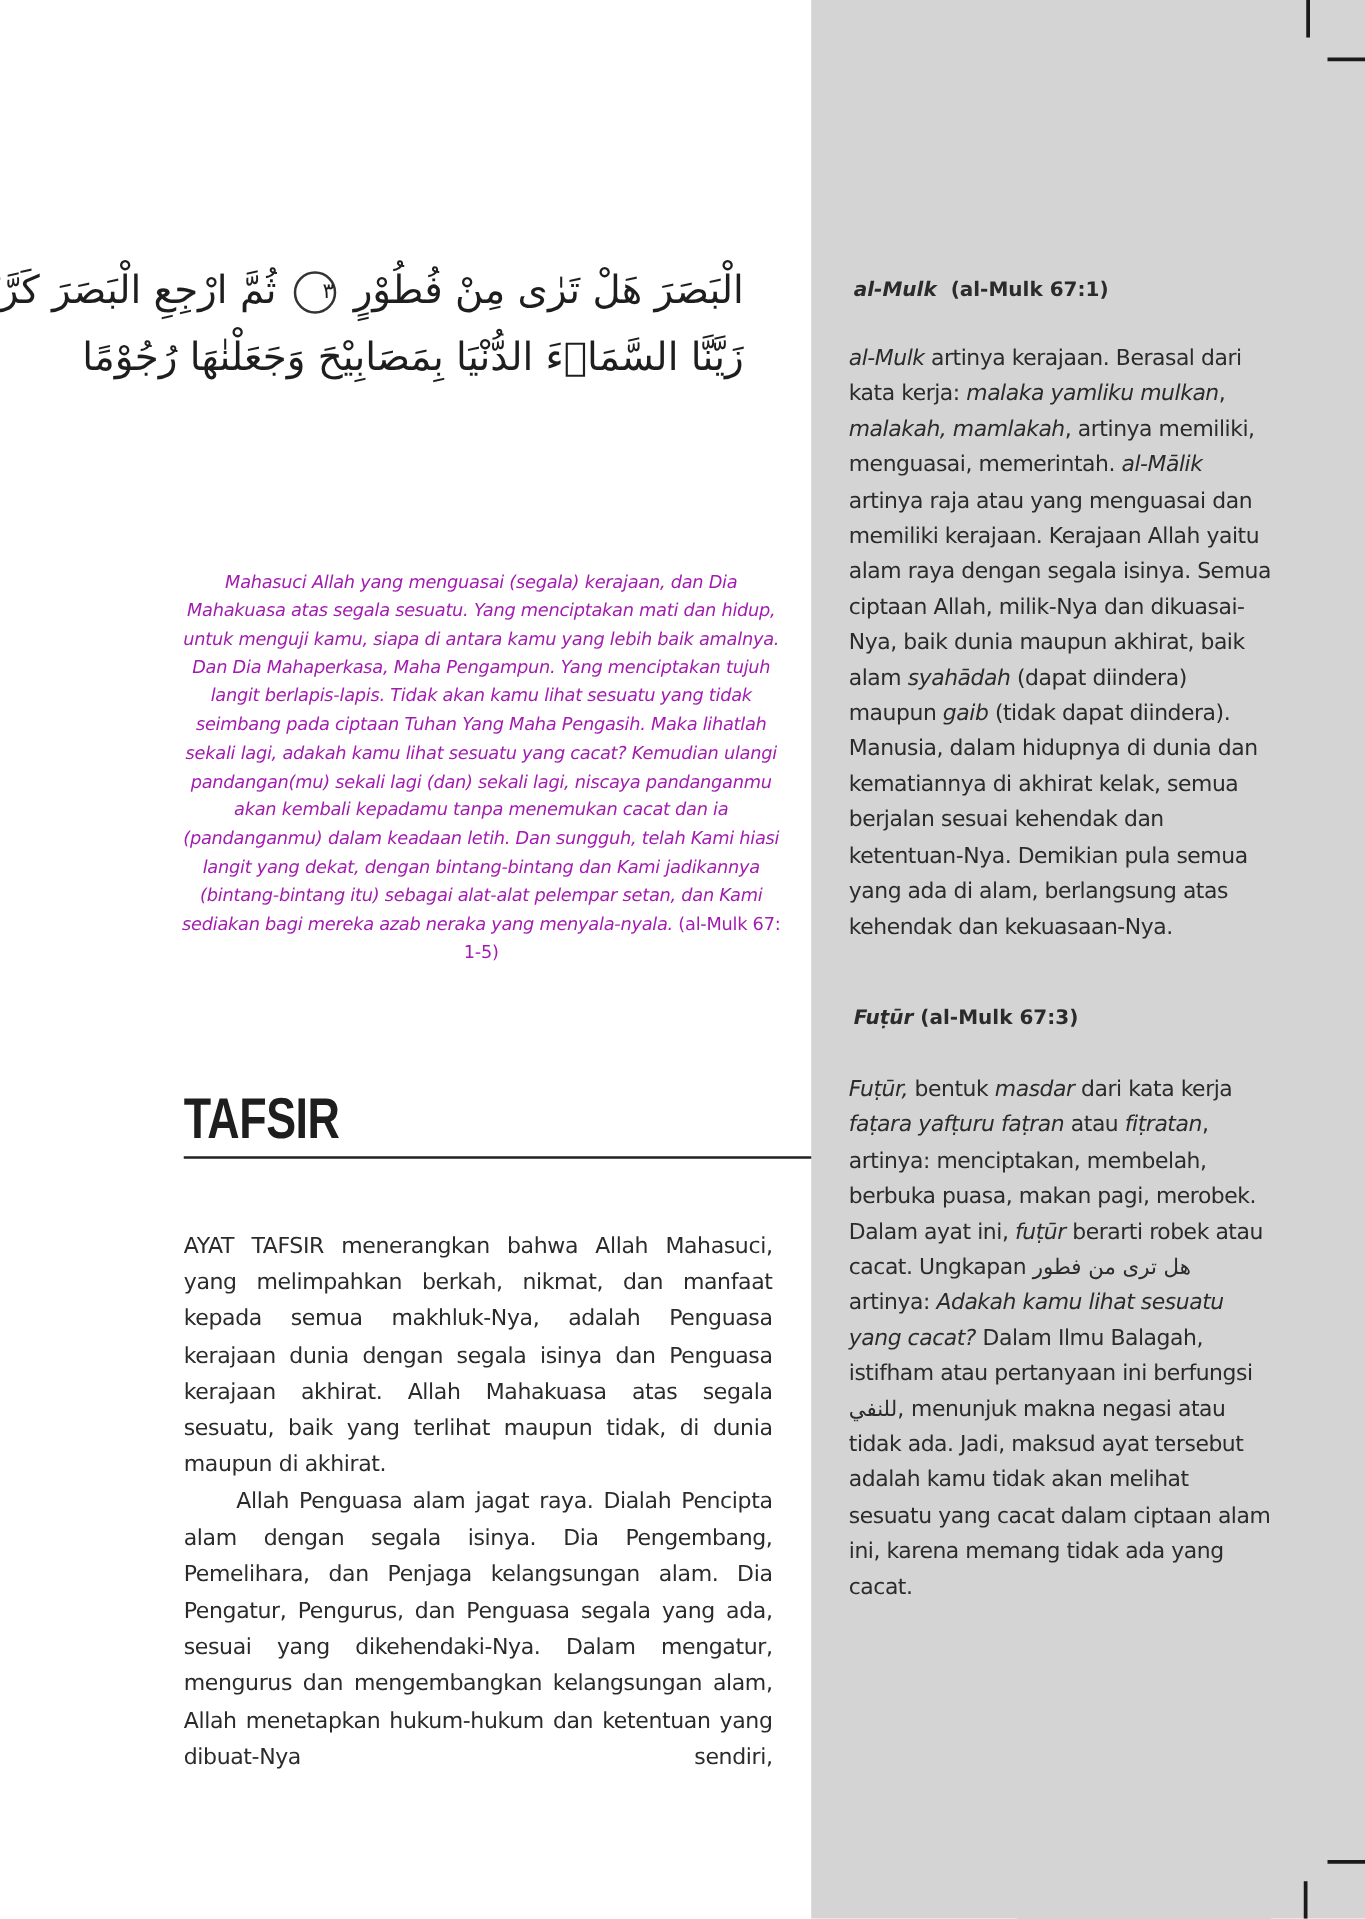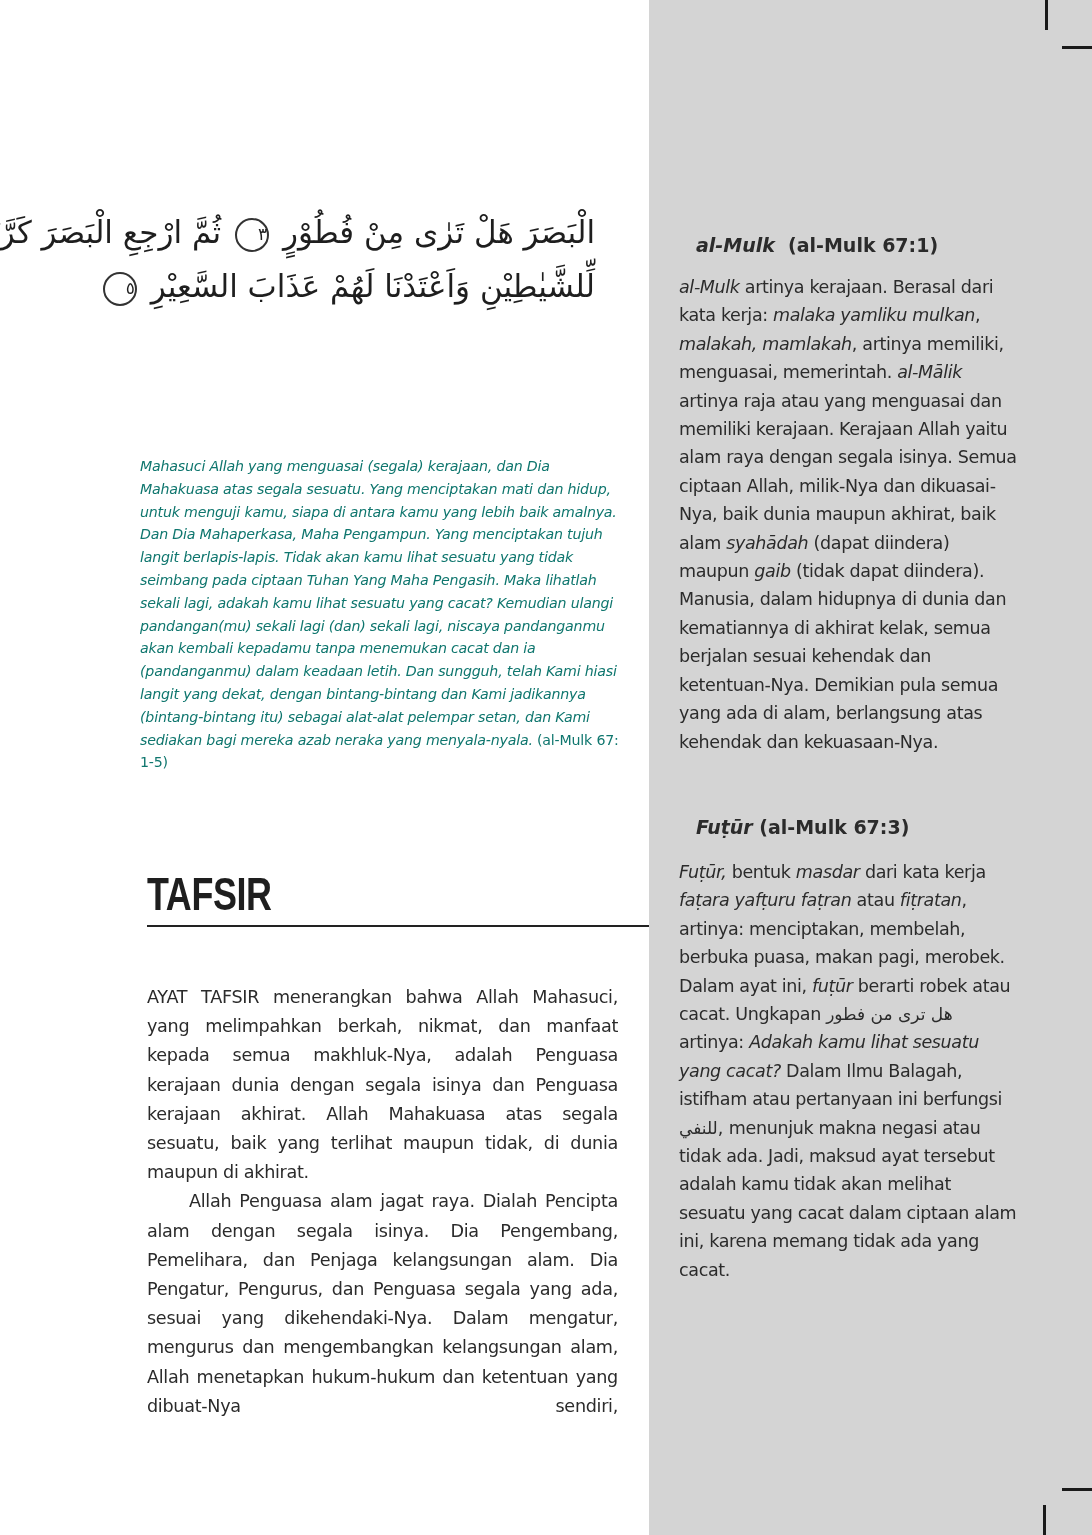--- a/index.html
+++ b/index.html
@@ -26,21 +26,21 @@
     }
     .arabic .line { display: block; white-space: nowrap; text-align: justify; text-align-last: justify; }
     .arabic .ayah-num {
       display: inline-block; width: 30px; height: 30px; border: 2px solid #333; border-radius: 50%;
       font-size: 17px; line-height: 28px; text-align: center; vertical-align: middle; margin: 0 4px;
     }
 
     .translation {
       position: absolute; left: 140px; top: 455px; width: 490px;
       font-family: "DejaVu Sans", sans-serif; font-style: italic; font-size: 14.2px; line-height: 22.8px;
-      color: #0f766e; letter-spacing: -0.2px;
+      text-align: center; color: #a21caf; letter-spacing: -0.2px;
     }
     .translation .ref { font-style: normal; }
 
     .tafsir-heading {
       position: absolute; left: 147px; top: 866px;
       font-family: "Liberation Sans", sans-serif; font-weight: bold; font-size: 46px;
       transform: scaleX(0.78); transform-origin: left top; color: #1e1e1e; letter-spacing: -0.5px;
       line-height: 56px;
     }
     .tafsir-rule {
@@ -54,21 +54,21 @@
     }
     .tafsir-body p { margin: 0; }
     .tafsir-body p.first { text-align-last: left; }
     .tafsir-body p.indent { text-indent: 42px; }
 
     .gloss {
       position: absolute; left: 679px; width: 340px;
       font-family: "DejaVu Sans", sans-serif; color: #2b2b2b;
     }
     .gloss .term {
-      font-size: 19px; font-weight: bold; line-height: 28px; margin: 17px;
+      font-size: 16px; font-weight: bold; line-height: 28px; margin: 4px;
     }
     .gloss .term i { font-style: italic; }
     .gloss .body {
       font-size: 17.5px; line-height: 28.4px; margin: 0; letter-spacing: -0.35px;
     }
     .gloss .body i { font-style: italic; }
     .g1-term { top: 214px; }
     .g1-body { top: 273px; }
     .g2-term { top: 796px; }
     .g2-body { top: 858px; }
@@ -78,21 +78,21 @@
 <body>
 
 <div class="sidebar"></div>
 <div class="crop v1"></div>
 <div class="crop h1"></div>
 <div class="crop h2"></div>
 <div class="crop v2"></div>
 
 <div class="arabic">
   <span class="line"><span>الْبَصَرَ هَلْ تَرٰى مِنْ فُطُوْرٍ</span> <span class="ayah-num">٣</span> <span>ثُمَّ ارْجِعِ الْبَصَرَ كَرَّتَيْنِ</span></span>
-  <span class="line" style="text-align-last:right"><span>لِّلشَّيٰطِيْنِ وَاَعْتَدْنَا لَهُمْ عَذَابَ السَّعِيْرِ</span> <span class="ayah-num">٥</span></span>
+  <span class="line"><span>زَيَّنَّا السَّمَاۤءَ الدُّنْيَا بِمَصَابِيْحَ وَجَعَلْنٰهَا رُجُوْمًا</span></span>
 </div>
 
 <div class="translation">
   <span>Mahasuci Allah yang menguasai (segala) kerajaan, dan Dia Mahakuasa atas segala sesuatu. Yang menciptakan mati dan hidup, untuk menguji kamu, siapa di antara kamu yang lebih baik amalnya. Dan Dia Mahaperkasa, Maha Pengampun. Yang menciptakan tujuh langit berlapis-lapis. Tidak akan kamu lihat sesuatu yang tidak seimbang pada ciptaan Tuhan Yang Maha Pengasih. Maka lihatlah sekali lagi, adakah kamu lihat sesuatu yang cacat? Kemudian ulangi pandangan(mu) sekali lagi (dan) sekali lagi, niscaya pandanganmu akan kembali kepadamu tanpa menemukan cacat dan ia (pandanganmu) dalam keadaan letih. Dan sungguh, telah Kami hiasi langit yang dekat, dengan bintang-bintang dan Kami jadikannya (bintang-bintang itu) sebagai alat-alat pelempar setan, dan Kami sediakan bagi mereka azab neraka yang menyala-nyala.</span>
   <span class="ref">(al-Mulk 67: 1-5)</span>
 </div>
 
 <div class="tafsir-heading">TAFSIR</div>
 <div class="tafsir-rule"></div>
 

